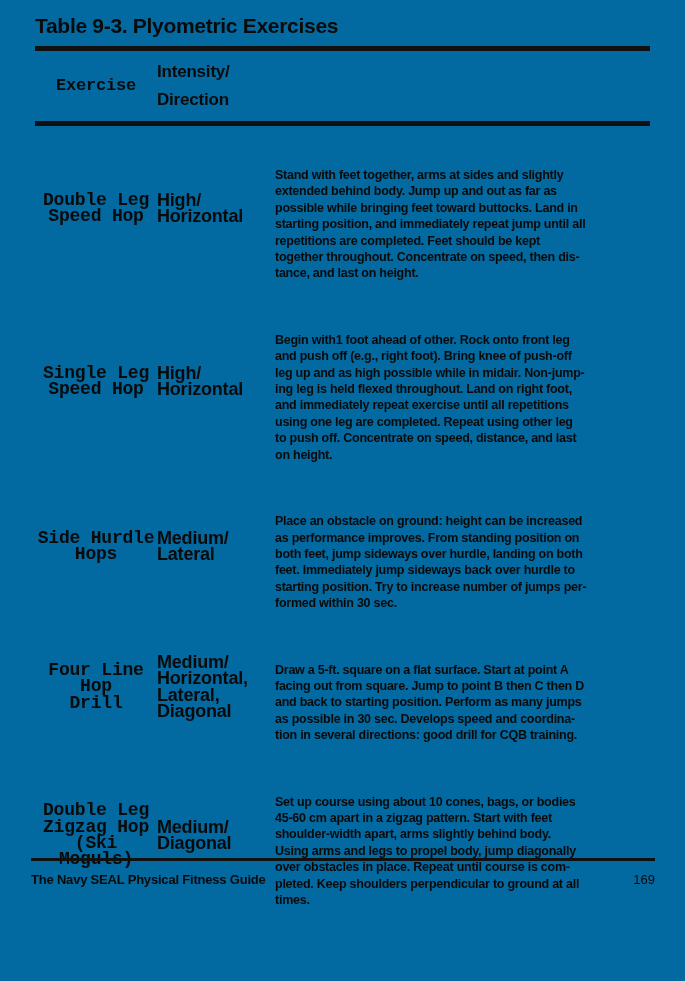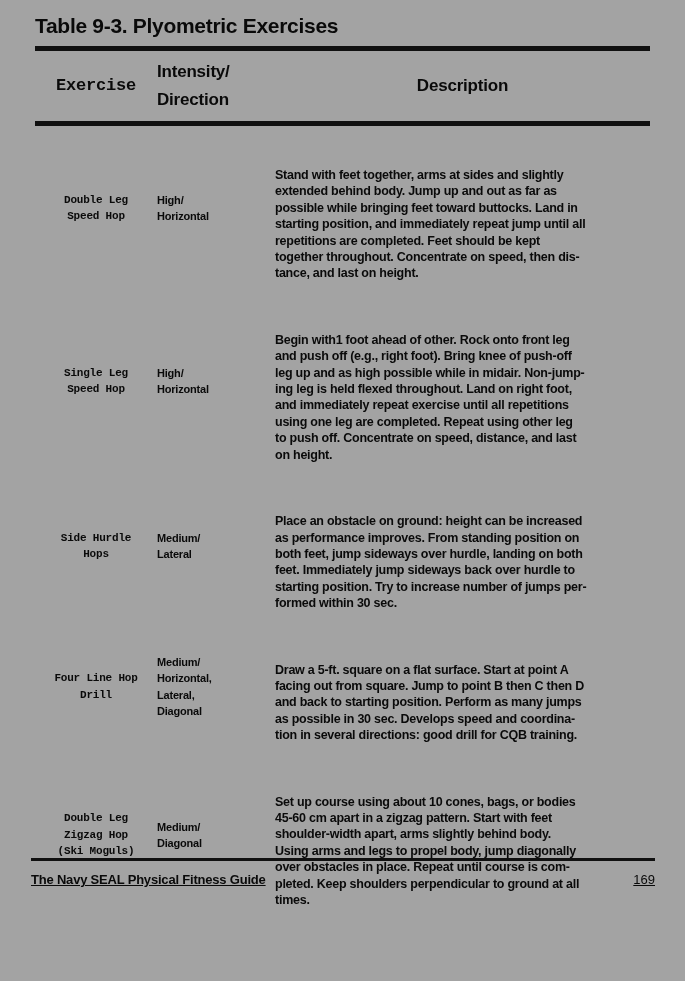--- a/index.html
+++ b/index.html
@@ -1,21 +1,21 @@
 <!DOCTYPE html>
 <html><head>
 <meta charset="utf-8">
 <style>
   html, body { margin: 0; padding: 0; background: #e8e8e8; }
   .page {
     position: relative;
     width: 685px;
     height: 981px;
     margin: 0 auto;
-    background: #a3a3a3;
+    background: #0369a1;
     color: #0a0a0a;
     font-family: "Liberation Sans", sans-serif;
     overflow: hidden;
   }
   .content {
     position: absolute;
     left: 35px;
     top: 12px;
     width: 615px;
   }
@@ -51,40 +51,39 @@
     white-space: pre-line;
   }
   .header-desc { text-align: center; }
   .body-rows { }
   .row {
     display: flex;
     align-items: center;
     padding: 9px 0;
   }
   .cell-ex, .cell-int {
-    font-size: 11px;
+    font-size: 18px;
     font-weight: bold;
     letter-spacing: -0.2px;
     line-height: 16.4px;
     white-space: pre-line;
   }
   .cell-desc {
     font-size: 12.5px;
     font-weight: bold;
     letter-spacing: -0.25px;
     line-height: 16.4px;
     white-space: pre-line;
     margin-top: 32px;
   }
   .footer {
     position: absolute;
     left: 31px;
     right: 30px;
     top: 858px;
-    text-decoration: underline;
   }
   .footer-rule {
     height: 3px;
     background: #101010;
   }
   .footer-line {
     display: flex;
     justify-content: space-between;
     align-items: baseline;
     margin-top: 11px;
@@ -106,21 +105,20 @@
 <div class="page">
   <div class="content">
 
     <div class="doc-title">Table 9-3. Plyometric Exercises</div>
     <div class="rule-thick"></div>
 
     <div class="header-row">
       <div class="col-ex header-cell">Exercise</div>
       <div class="col-int header-cell">Intensity/
 Direction</div>
-      <div class="col-desc header-cell header-desc">Description</div>
     </div>
     <div class="rule-thick2"></div>
 
     <div class="body-rows">
 
       <div class="row">
         <div class="col-ex cell-ex">Double Leg
 Speed Hop</div>
         <div class="col-int cell-int">High/
 Horizontal</div>

